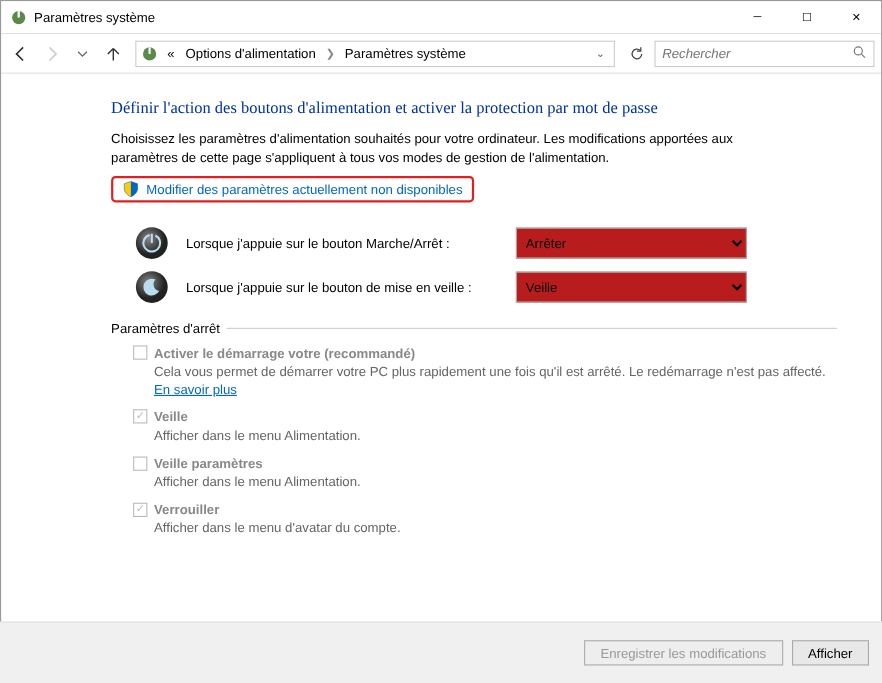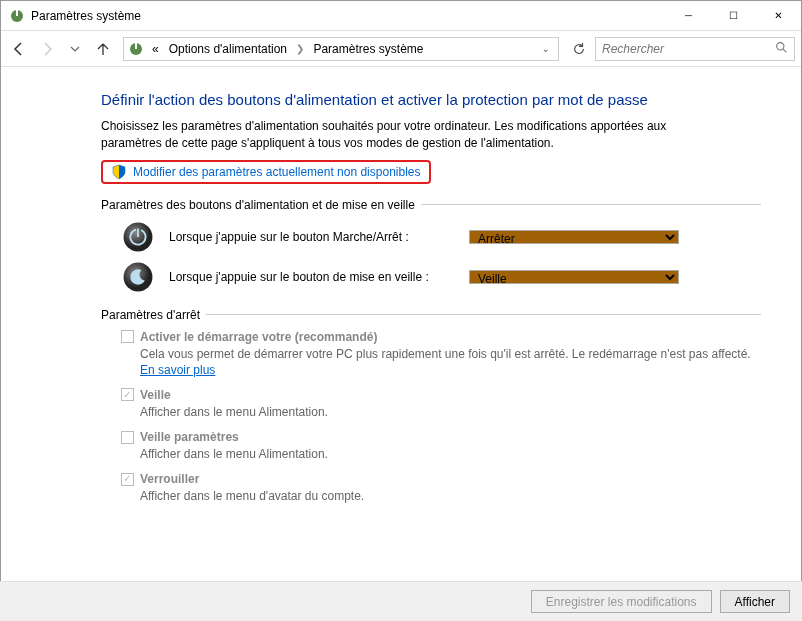--- a/index.html
+++ b/index.html
@@ -14,39 +14,39 @@
 .navbar .breadcrumb { flex: 1; height: 24px; border: 1px solid #ccc; display: flex; align-items: center; padding: 0 4px; margin: 0 4px; font-size: 12px; gap: 2px; }
 .navbar .breadcrumb .sep { color: #888; font-size: 10px; padding: 0 3px; }
 .navbar .breadcrumb .crumb { padding: 2px 4px; }
 .navbar .breadcrumb .appicon { width: 16px; height: 16px; margin-right: 2px; }
 .navbar .dropdownchev { margin-left: auto; color: #666; font-size: 10px; padding: 0 4px; }
 .navbar .refresh { width: 24px; height: 24px; display: flex; align-items: center; justify-content: center; color: #555; }
 .navbar .search { width: 200px; height: 24px; border: 1px solid #ccc; display: flex; align-items: center; padding: 0 6px; }
 .navbar .search input { border: none; outline: none; flex: 1; font-size: 12px; color: #666; font-style: italic; background: transparent; }
 .navbar .search .sicon { color: #777; font-size: 12px; }
 .content { padding: 24px 40px 12px 100px; height: 510px; overflow-y: auto; }
-.content h1 { color: #003399; font-size: 15px; font-weight: normal; margin-bottom: 10px; }
+.content h1 { color: #003399; font-size: 15px; font-weight: normal; margin-bottom: 10px; font-family: Liberation Serif, serif; }
 .content .desc { font-size: 12px; margin-bottom: 8px; max-width: 620px; line-height: 1.4; }
 .adminlink-wrap { border: 2.5px solid #e02020; border-radius: 4px; padding: 2px 8px; display: inline-flex; align-items: center; margin-bottom: 14px; cursor: pointer; }
 .adminlink-wrap .shield { width: 16px; height: 16px; margin-right: 6px; }
 .adminlink-wrap .linktext { color: #0066cc; font-size: 12px; }
 .fieldset { margin-bottom: 14px; }
 .legend { font-size: 12px; color: #000; position: relative; margin-bottom: 8px; display: flex; align-items: center; gap: 6px; }
 .legend::after { content: ""; flex: 1; height: 1px; background: #ccc; }
 .btnrow { display: flex; align-items: center; margin: 6px 0 6px 20px; }
 .btnrow .roundicon { width: 34px; height: 34px; margin-right: 14px; }
 .btnrow .lbl { width: 300px; font-size: 12px; }
-.btnrow select { width: 210px; height: 14px; font-size: 12px; background: #a16207; border: 1px solid #aaa; padding: 0 4px; }
+.btnrow select { width: 210px; height: 28px; font-size: 12px; background: #b91c1c; border: 1px solid #aaa; padding: 0 4px; }
 .checkitem { margin: 6px 0 10px 20px; }
 .checkitem .hrow { display: flex; align-items: center; gap: 6px; }
 .checkitem .box { width: 13px; height: 13px; border: 1px solid #bbb; display: inline-flex; align-items: center; justify-content: center; font-size: 10px; color: #bbb; line-height: 1; }
 .checkitem .clab { font-size: 12px; font-weight: 600; color: #888; }
 .checkitem .sub { margin-left: 19px; font-size: 12px; color: #656565; margin-top: 2px; line-height: 1.35; }
 .checkitem .sub a { color: #0066cc; text-decoration: underline; }
-.footer { position: absolute; bottom: 0; left: 0; right: 0; height: 40px; border-top: 1px solid #e0e0e0; background: #f0f0f0; display: flex; justify-content: flex-end; align-items: center; padding: 0 12px; gap: 8px; }
+.footer { position: absolute; bottom: 0; left: 0; right: 0; height: 56px; border-top: 1px solid #e0e0e0; background: #f0f0f0; display: flex; justify-content: flex-end; align-items: center; padding: 0 12px; gap: 8px; }
 .footer button { height: 23px; padding: 0 14px; font-size: 12px; border: 1px solid #aaa; background: #e8e8e8; }
 .footer button:disabled { color: #999; background: #eee; }
 </style>
 </head>
 <body>
 
 <div class="titlebar">
   <span class="appicon">
     <svg viewBox="0 0 16 16">
         <circle cx="8" cy="8" r="6" fill="#5a8a4a"></circle>
@@ -118,21 +118,20 @@
     <span class="shield">
       <svg viewBox="0 0 16 16">
           <path d="M8 1 L14 3 V8 C14 12 8 15 8 15 C8 15 2 12 2 8 V3 Z" fill="#ffcc00" stroke="#0066cc" stroke-width="0.5"></path>
           <path d="M8 1 L14 3 V8 C14 12 8 15 8 15 V1 Z" fill="#0066cc"></path>
         </svg>
     </span>
     <span class="linktext">Modifier des paramètres actuellement non disponibles</span>
   </div>
 
   <div class="fieldset">
-    <div class="legend">Paramètres des boutons d'alimentation et de mise en veille</div>
     <div class="btnrow">
       <span class="roundicon">
         <svg viewBox="0 0 40 40">
             <defs>
               <radialGradient id="g1" cx="40%" cy="35%">
                 <stop offset="0%" stop-color="#888"></stop>
                 <stop offset="100%" stop-color="#222"></stop>
               </radialGradient>
             </defs>
             <circle cx="20" cy="20" r="17" fill="url(#g1)"></circle>

